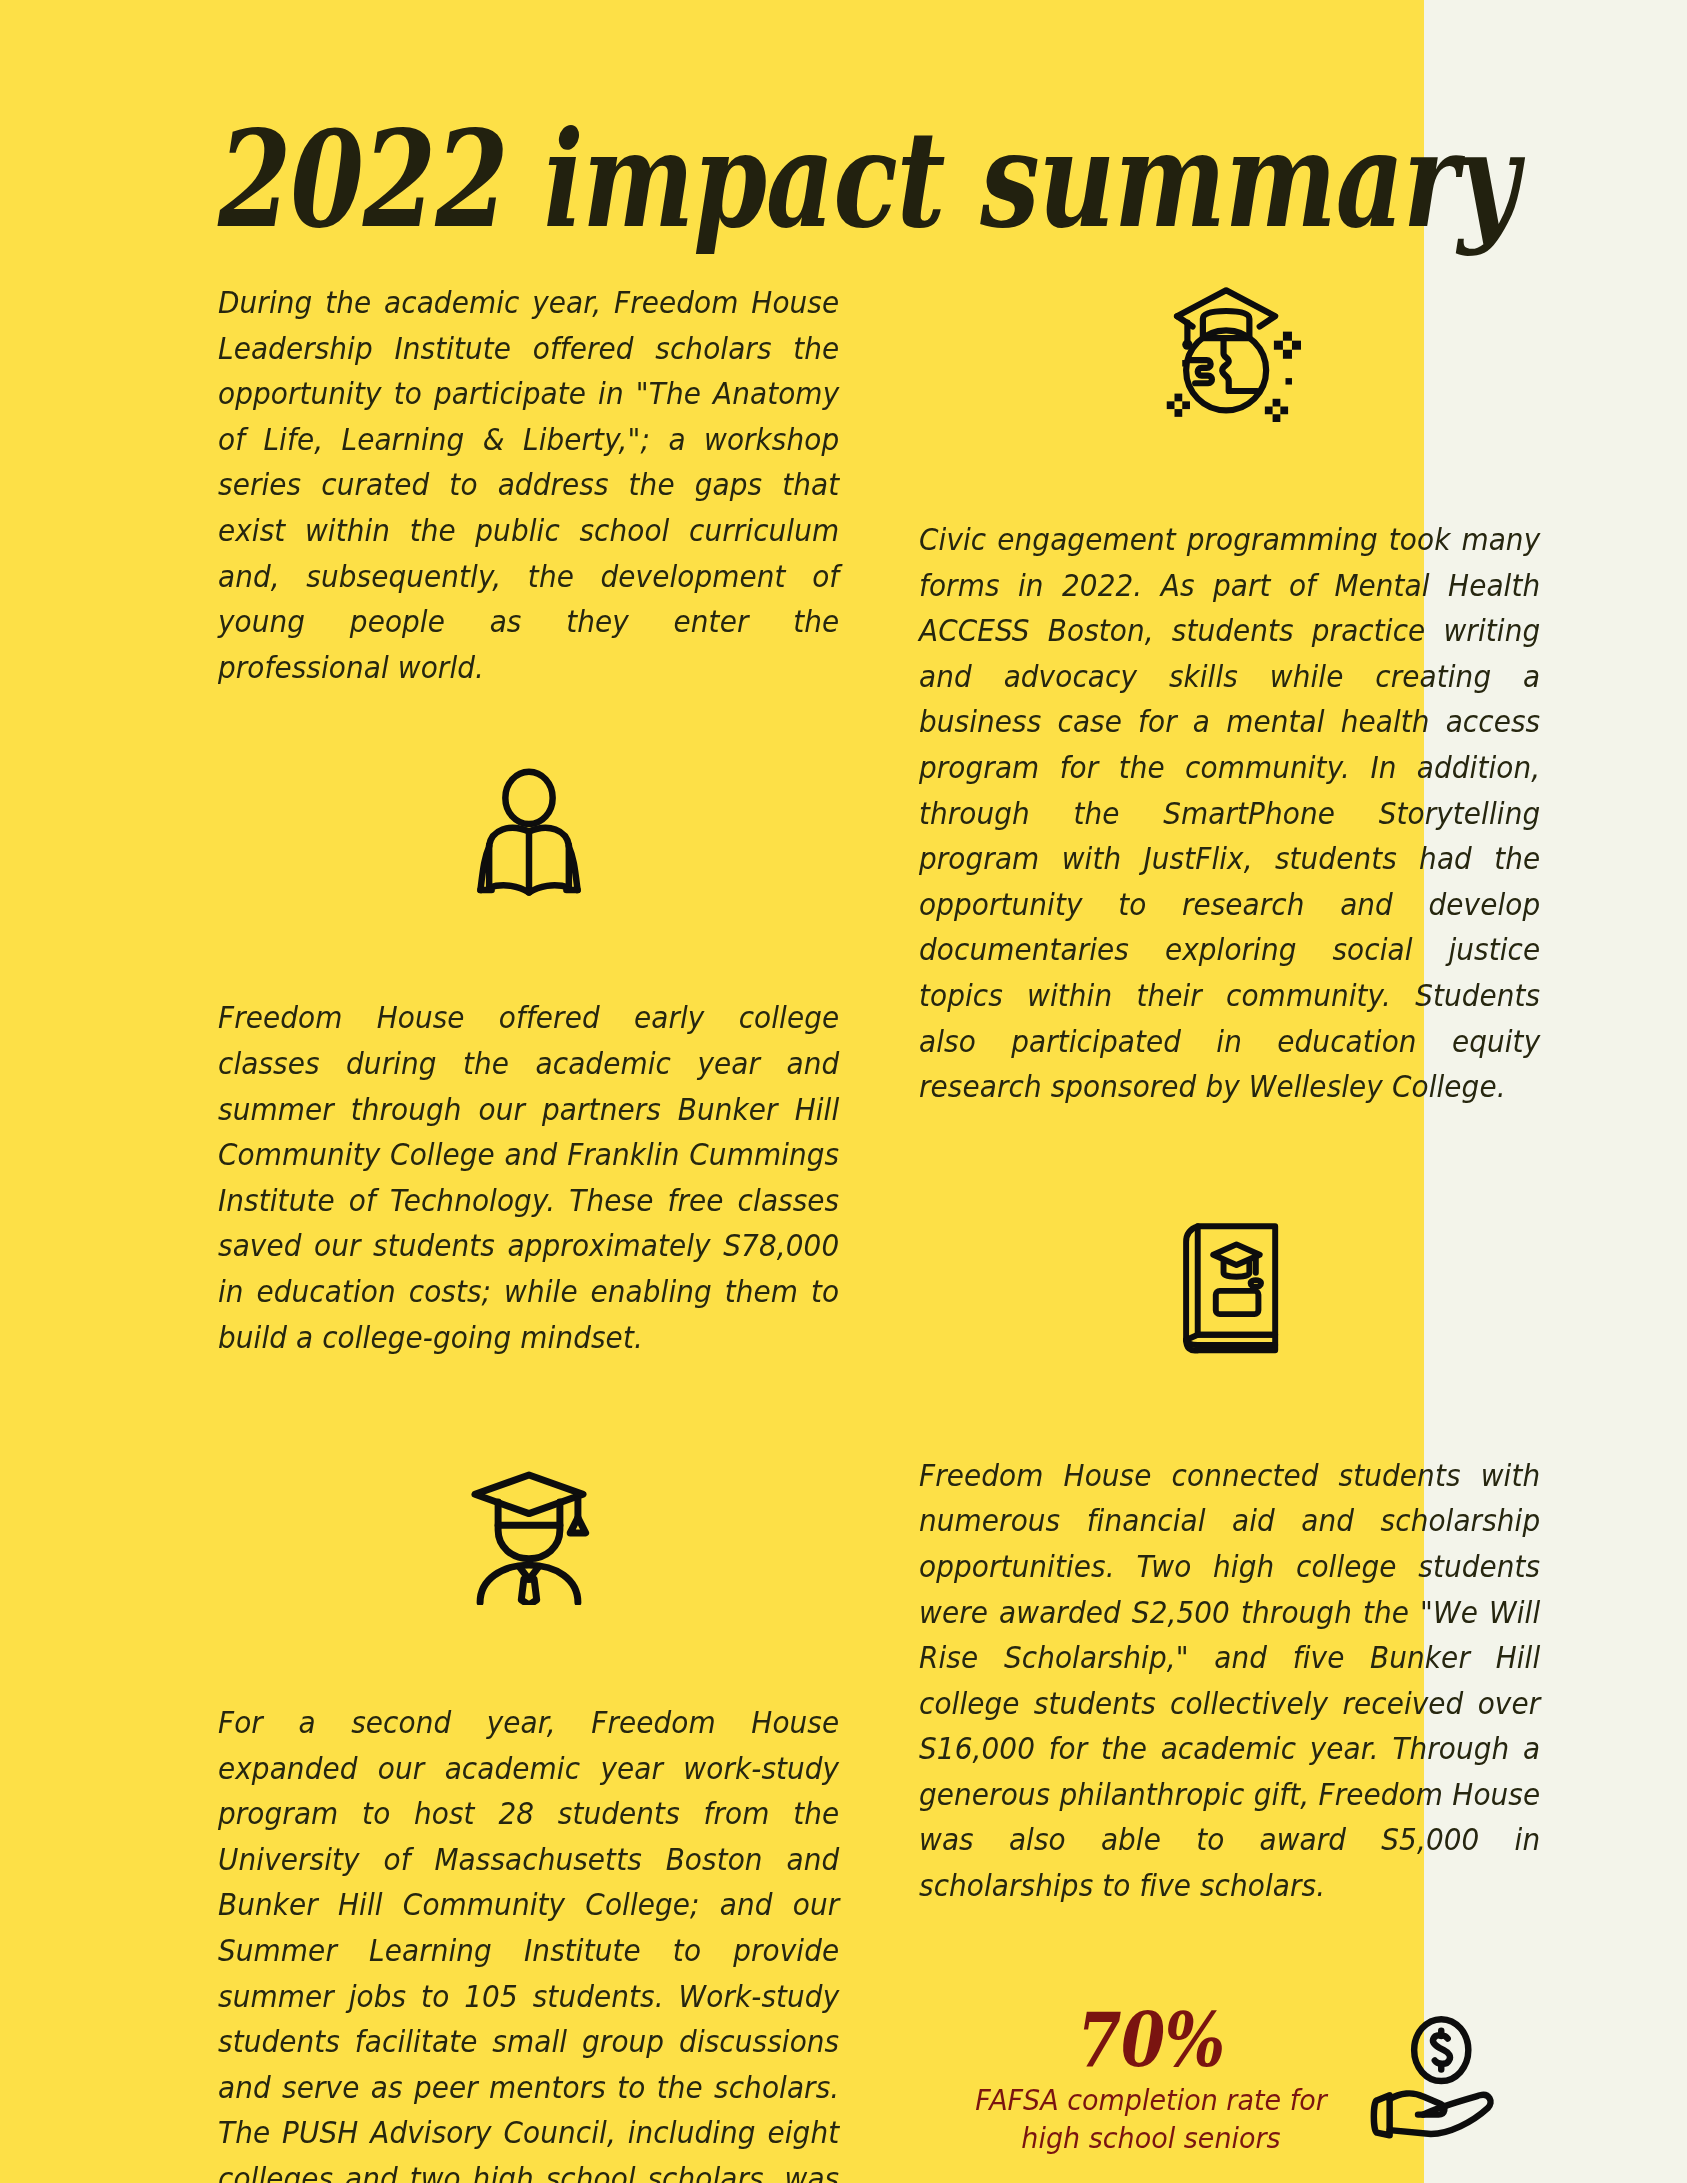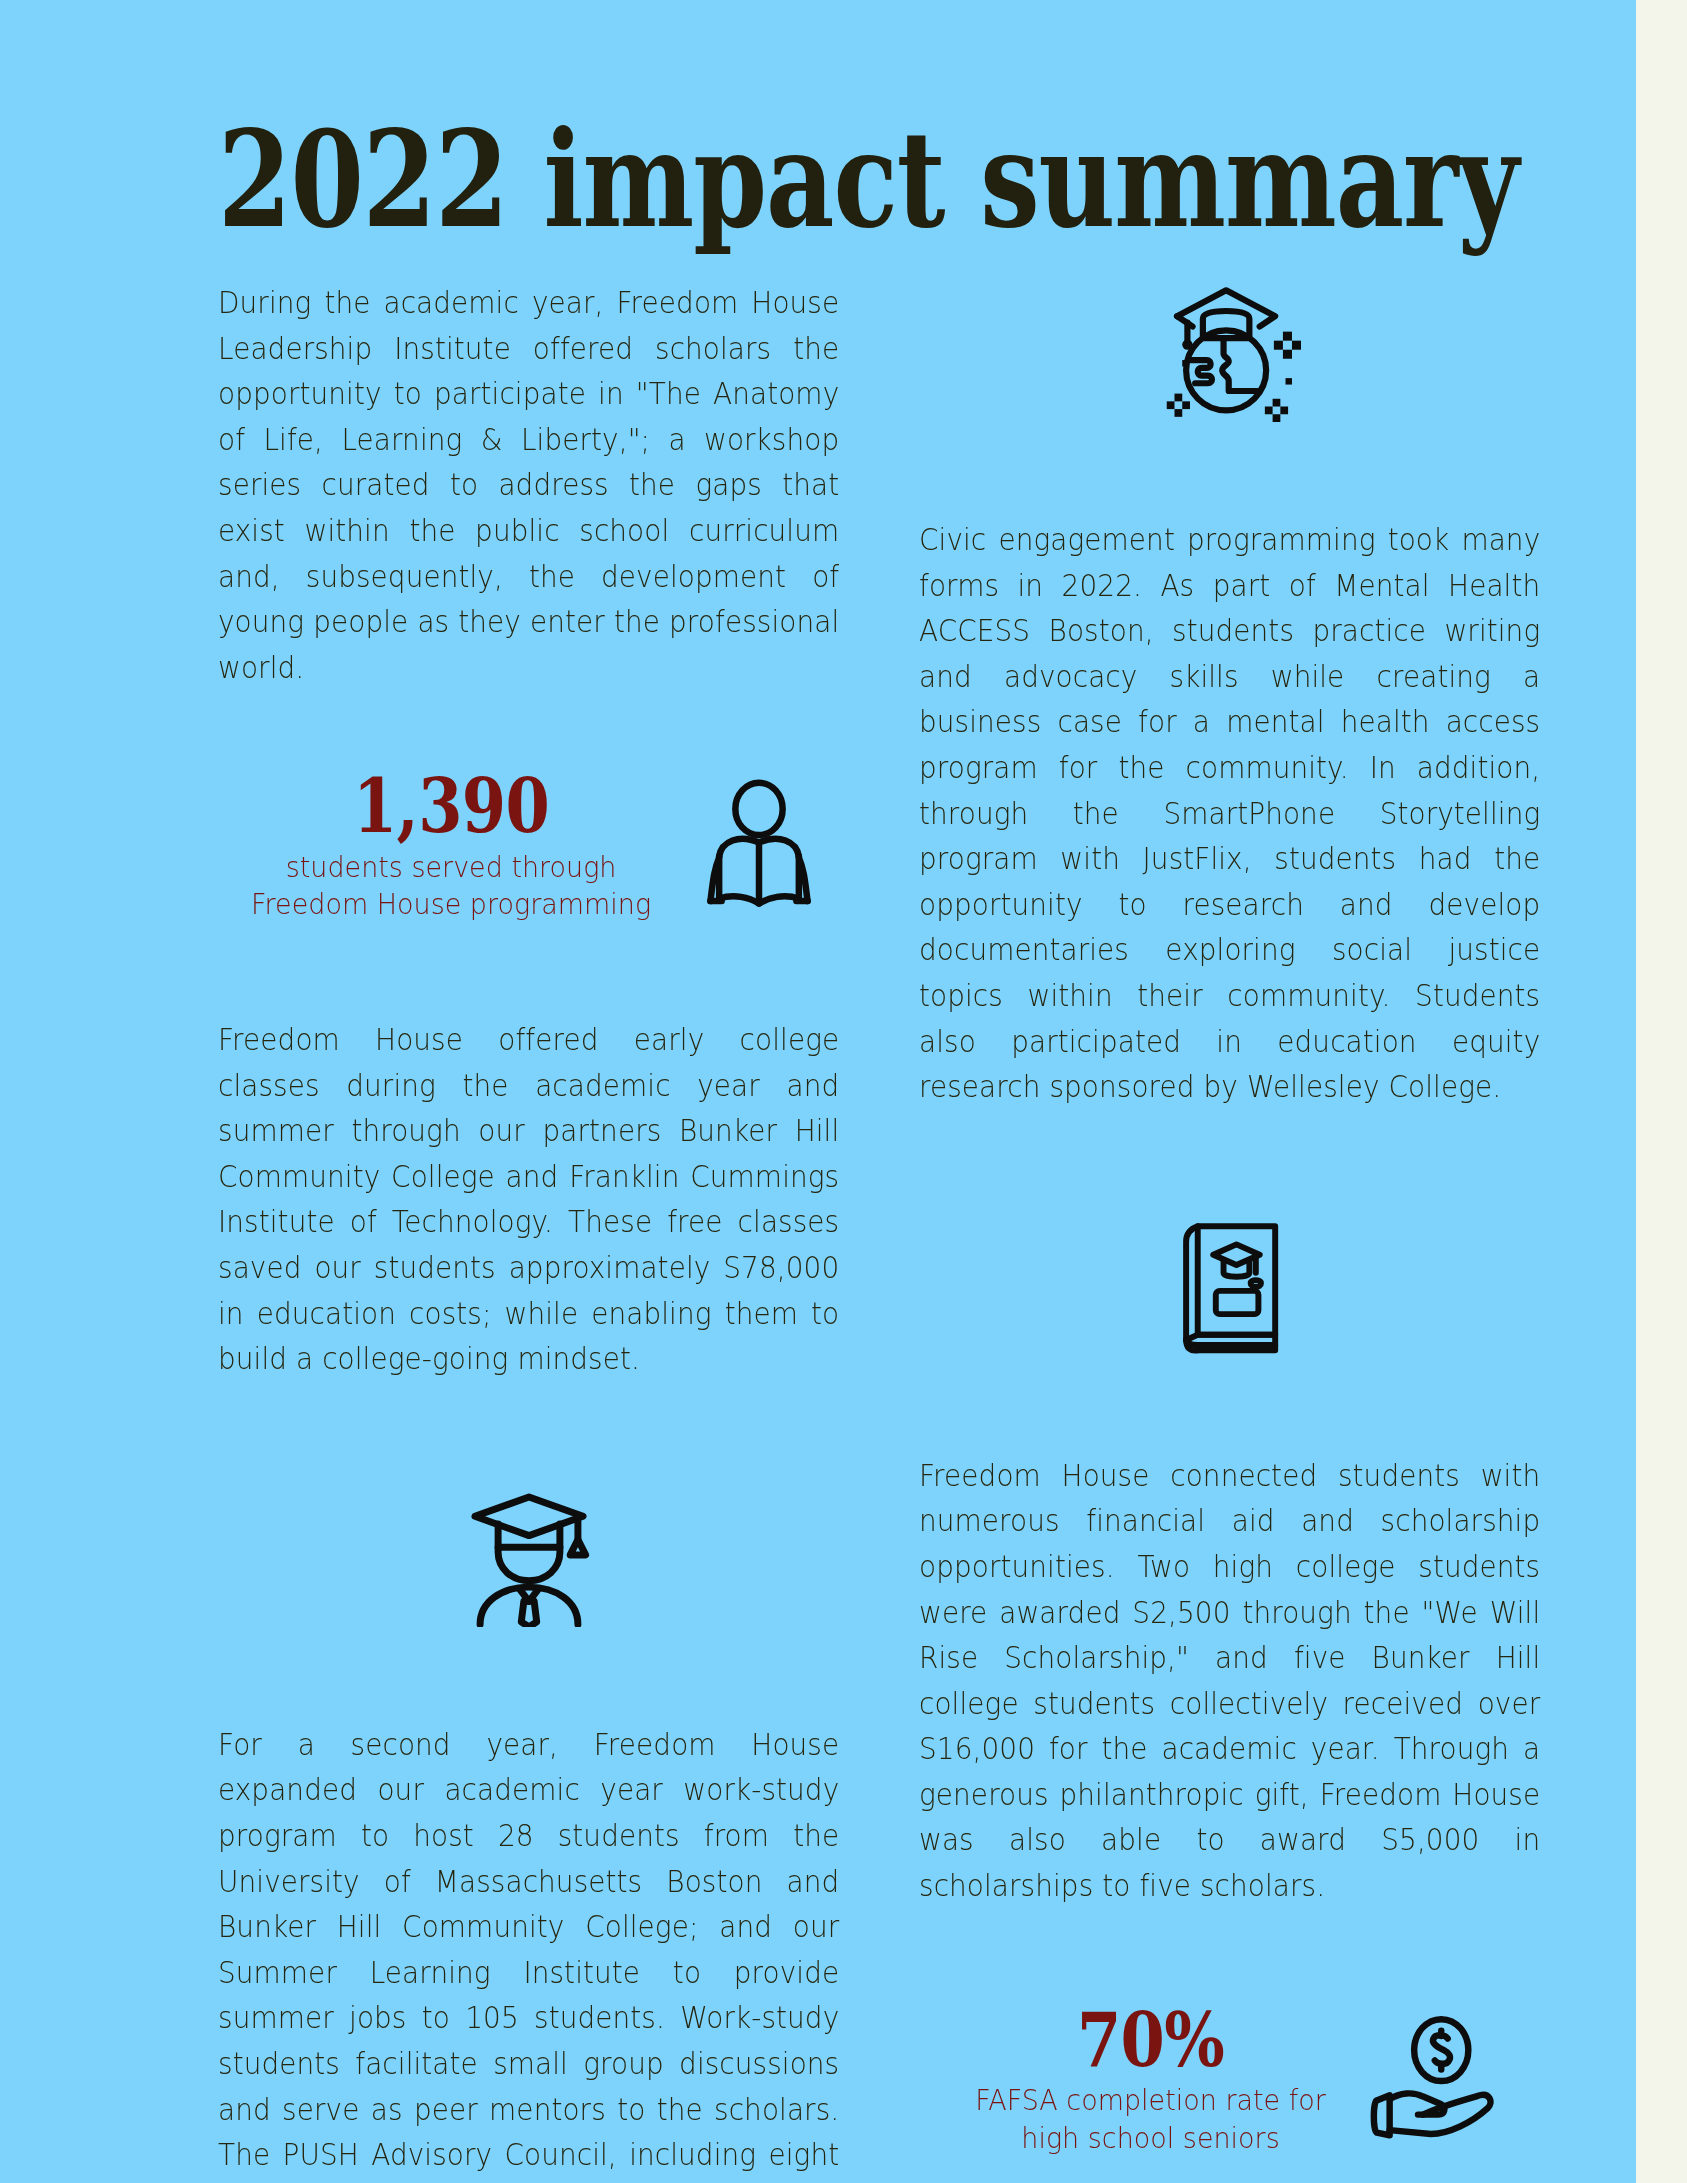--- a/index.html
+++ b/index.html
@@ -9,25 +9,26 @@
   body {
     width: 1687px;
     height: 2183px;
     background: #f3f4ea;
     font-family: "Liberation Sans", sans-serif;
     overflow: hidden;
   }
 
   .page {
     position: relative;
-    width: 1636px;
+    width: 1424px;
     height: 2183px;
-    background: #7dd3fc;
+    background: #fde047;
     box-sizing: border-box;
     padding: 0 218px;
+    font-style: italic;
   }
 
   
   .title {
     margin: 0;
     padding-top: 114px;
     font-family: "DejaVu Serif", "Liberation Serif", serif;
     font-weight: 700;
     font-size: 132px;
     line-height: 1.0;
@@ -118,25 +119,20 @@
 
   <div class="columns">
 
     <div class="col">
 
       <p class="para">During the academic year, Freedom House Leadership Institute offered scholars the opportunity to participate in "The Anatomy of Life, Learning &amp; Liberty,"; a workshop series curated to address the gaps that exist within the public school curriculum and, subsequently, the development of young people as they enter the professional world.</p>
 
       <div class="gap-md"></div>
 
       <div class="stat icon-right">
-        <div class="stat-text">
-          <div class="stat-number">1,390</div>
-          <div class="stat-caption">students served through
-Freedom House programming</div>
-        </div>
         <span class="stat-icon">
           <svg width="126" height="132" viewBox="0 0 100 106" fill="none" stroke="#0d0d0d" stroke-width="5.2" stroke-linecap="round" stroke-linejoin="round">
             <ellipse cx="50" cy="24" rx="19" ry="21"></ellipse>
             <path d="M18 62 C20 50 34 44 50 51 C66 44 80 50 82 62"></path>
             <path d="M18 62 L18 96"></path>
             <path d="M82 62 L82 96"></path>
             <path d="M50 51 L50 100"></path>
             <path d="M18 96 C30 92 42 95 50 100 C58 95 70 92 82 96"></path>
             <path d="M11 98 C13 82 14 72 18 63"></path>
             <path d="M89 98 C87 82 86 72 82 63"></path>

